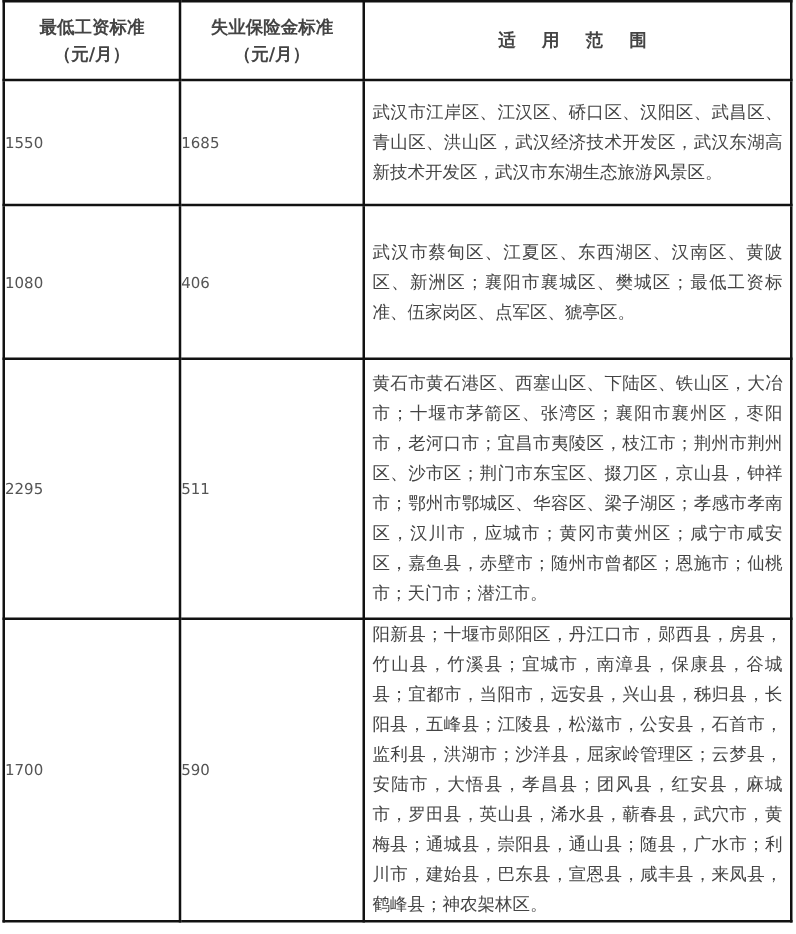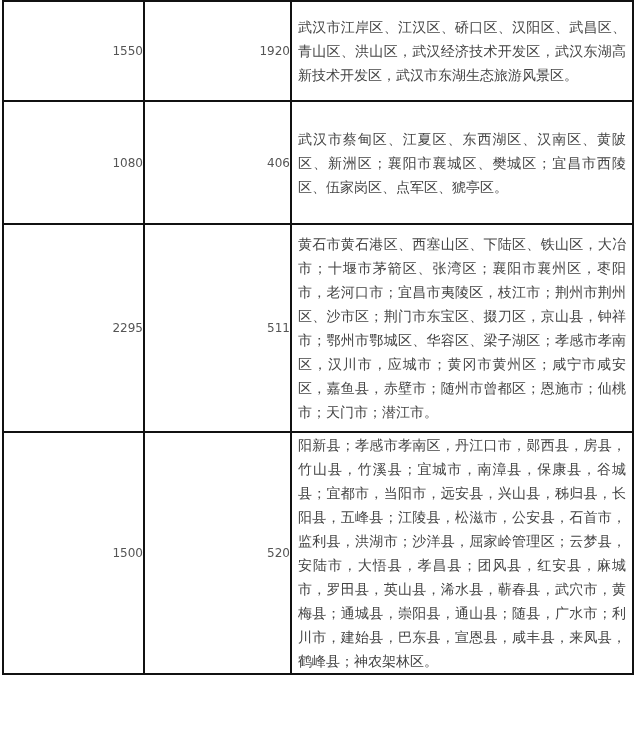--- a/index.html
+++ b/index.html
@@ -10,51 +10,62 @@
     border-collapse: collapse; table-layout: fixed;
     width: 630px;
   }
   table.wage td, table.wage th {
     border: 2px solid #111111;
     padding: 0;
     vertical-align: middle;
   }
   .h-cell { height: 61px; text-align: center; font-weight: bold; font-size: 14px; line-height: 22px; color: #444; }
   .h-scope { letter-spacing: 8px; }
-  .num { text-align: right; font-size: 12px; color: #555; }
+  .num { text-align: left; font-size: 12px; color: #555; }
   .scope { font-size: 14px; line-height: 24px; color: #444; padding: 0 6px 0 6px !important; text-align: justify; }
   .r1 { height: 100px; }
   .r2 { height: 123px; }
   .r3 { height: 208px; }
   .r4 { height: 240px; }
 </style>
 </head>
 <body>
 
 <table class="wage">
   <colgroup>
     <col style="width:141px">
     <col style="width:147px">
     <col style="width:342px">
   </colgroup>
   <tbody>
+      <tr>
+    <th class="h-cell">
+      <div>最低工资标准</div>
+      <div>（元/月）</div>
+    </th>
+    <th class="h-cell">
+      <div>失业保险金标准</div>
+      <div>（元/月）</div>
+    </th>
+    <th class="h-cell h-scope">适 用 范 围</th>
+  </tr>
   <tr class="r1">
     <td class="num">1550</td>
-    <td class="num">1920</td>
+    <td class="num">1685</td>
     <td class="scope">武汉市江岸区、江汉区、硚口区、汉阳区、武昌区、青山区、洪山区，武汉经济技术开发区，武汉东湖高新技术开发区，武汉市东湖生态旅游风景区。</td>
   </tr>
   <tr class="r2">
     <td class="num">1080</td>
     <td class="num">406</td>
-    <td class="scope">武汉市蔡甸区、江夏区、东西湖区、汉南区、黄陂区、新洲区；襄阳市襄城区、樊城区；宜昌市西陵区、伍家岗区、点军区、猇亭区。</td>
+    <td class="scope">武汉市蔡甸区、江夏区、东西湖区、汉南区、黄陂区、新洲区；襄阳市襄城区、樊城区；最低工资标准、伍家岗区、点军区、猇亭区。</td>
   </tr>
   <tr class="r3">
     <td class="num">2295</td>
     <td class="num">511</td>
     <td class="scope">黄石市黄石港区、西塞山区、下陆区、铁山区，大冶市；十堰市茅箭区、张湾区；襄阳市襄州区，枣阳市，老河口市；宜昌市夷陵区，枝江市；荆州市荆州区、沙市区；荆门市东宝区、掇刀区，京山县，钟祥市；鄂州市鄂城区、华容区、梁子湖区；孝感市孝南区，汉川市，应城市；黄冈市黄州区；咸宁市咸安区，嘉鱼县，赤壁市；随州市曾都区；恩施市；仙桃市；天门市；潜江市。</td>
   </tr>
   <tr class="r4">
-    <td class="num">1500</td>
-    <td class="num">520</td>
-    <td class="scope">阳新县；孝感市孝南区，丹江口市，郧西县，房县，竹山县，竹溪县；宜城市，南漳县，保康县，谷城县；宜都市，当阳市，远安县，兴山县，秭归县，长阳县，五峰县；江陵县，松滋市，公安县，石首市，监利县，洪湖市；沙洋县，屈家岭管理区；云梦县，安陆市，大悟县，孝昌县；团风县，红安县，麻城市，罗田县，英山县，浠水县，蕲春县，武穴市，黄梅县；通城县，崇阳县，通山县；随县，广水市；利川市，建始县，巴东县，宣恩县，咸丰县，来凤县，鹤峰县；神农架林区。</td>
+    <td class="num">1700</td>
+    <td class="num">590</td>
+    <td class="scope">阳新县；十堰市郧阳区，丹江口市，郧西县，房县，竹山县，竹溪县；宜城市，南漳县，保康县，谷城县；宜都市，当阳市，远安县，兴山县，秭归县，长阳县，五峰县；江陵县，松滋市，公安县，石首市，监利县，洪湖市；沙洋县，屈家岭管理区；云梦县，安陆市，大悟县，孝昌县；团风县，红安县，麻城市，罗田县，英山县，浠水县，蕲春县，武穴市，黄梅县；通城县，崇阳县，通山县；随县，广水市；利川市，建始县，巴东县，宣恩县，咸丰县，来凤县，鹤峰县；神农架林区。</td>
   </tr>
 </tbody>
   </table>
 
 </body></html>

